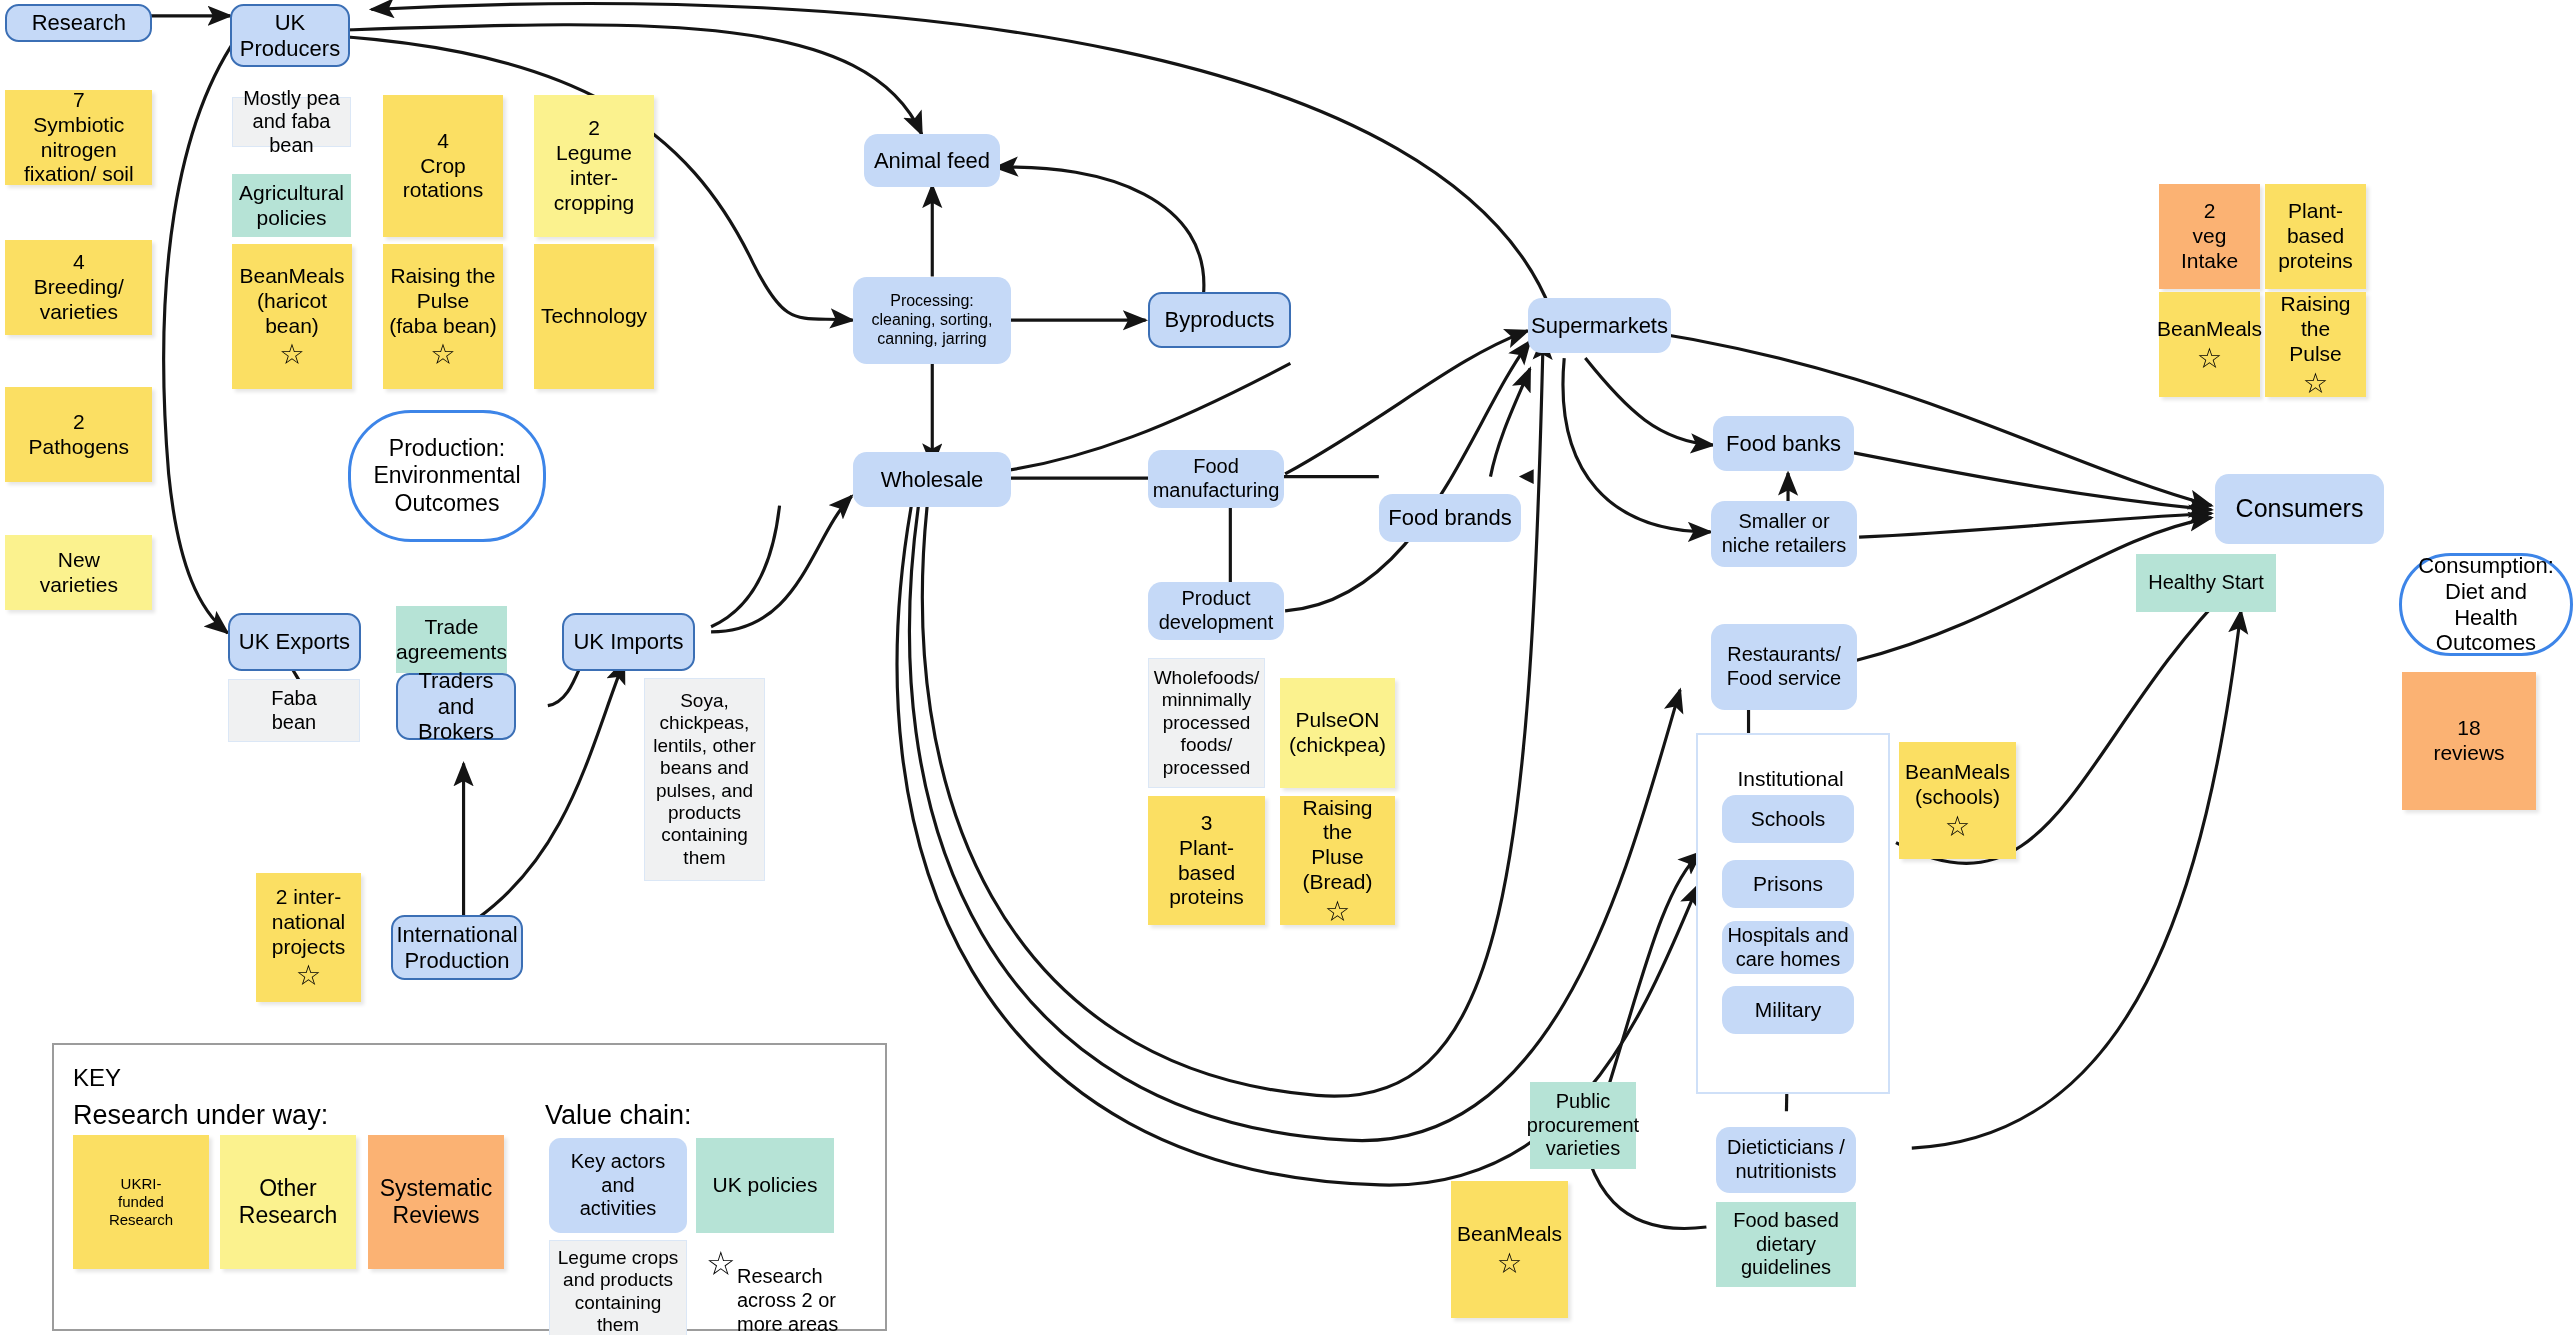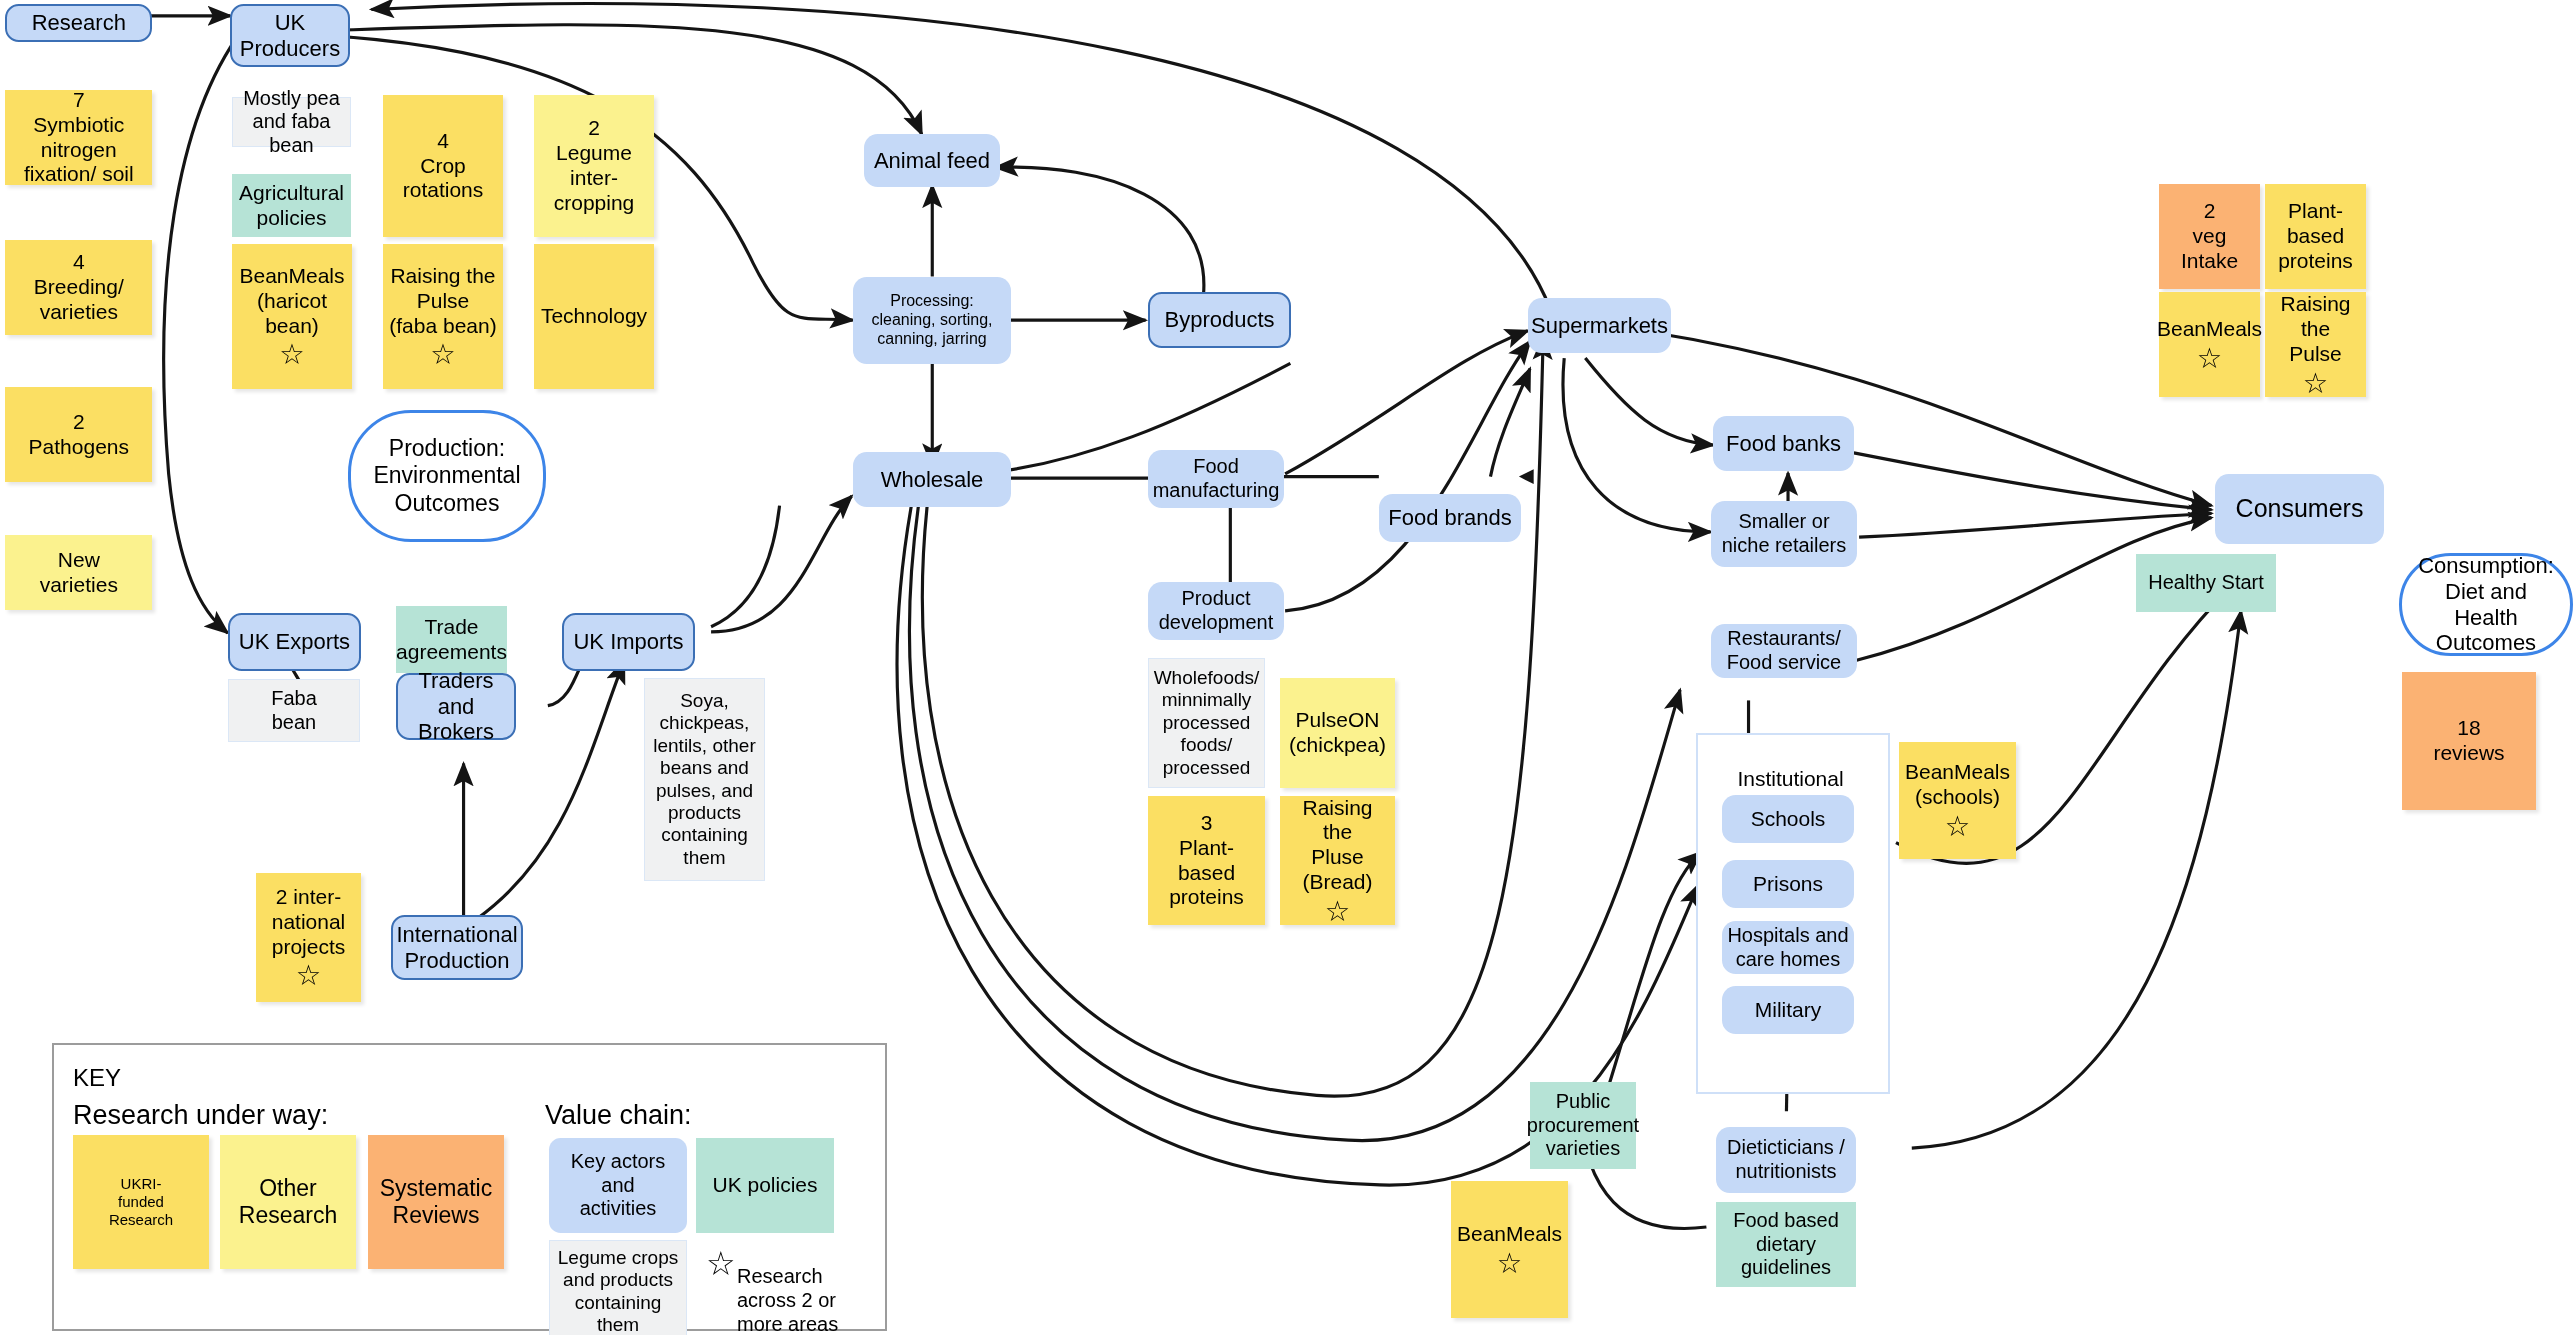--- a/index.html
+++ b/index.html
@@ -299,21 +299,21 @@
   <div class="node actor" style="left:1528px;top:298px;width:143px;height:55px;">
     <span>Supermarkets</span>
   </div>
   <div class="node actor" style="left:1713px;top:416px;width:141px;height:55px;">
     <span>Food banks</span>
   </div>
   <div class="node actor" style="left:1711px;top:501px;width:146px;height:66px;white-space:pre-line;font-size:20px;">
     <span>Smaller or
 niche retailers</span>
   </div>
-  <div class="node actor" style="left:1711px;top:624px;width:146px;height:54px;white-space:pre-line;font-size:20px;">
+  <div class="node actor" style="left:1711px;top:624px;width:146px;height:86px;white-space:pre-line;font-size:20px;">
     <span>Restaurants/
 Food service</span>
   </div>
 
   <div class="frame" style="left:1696px;top:733px;width:190px;height:357px;"></div>
   <div class="frame-label" style="left:1701px;top:742px;width:179px;white-space:pre-line;">
     <span>Institutional
 catering</span>
   </div>
   <div class="node actor" style="left:1722px;top:795px;width:132px;height:48px;font-size:21px;">

